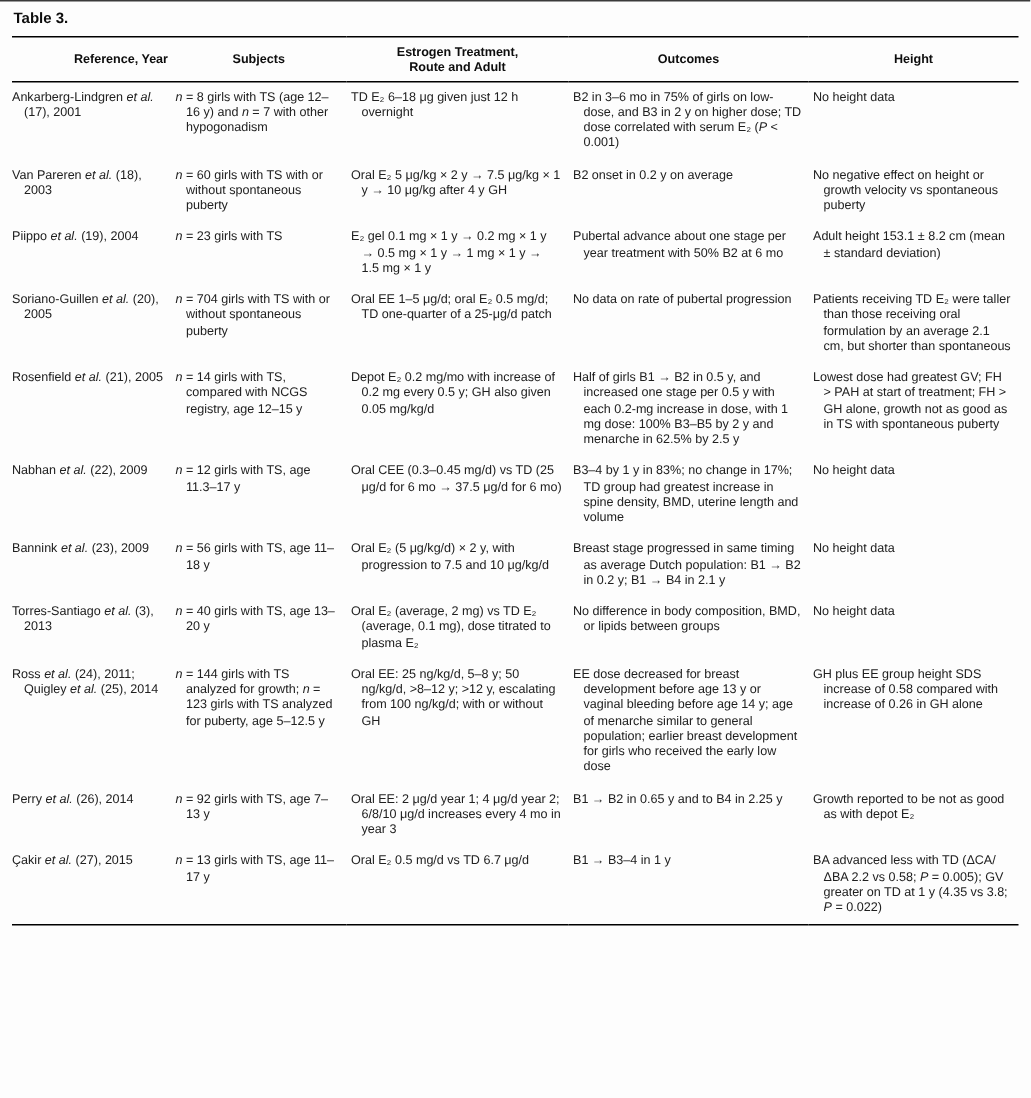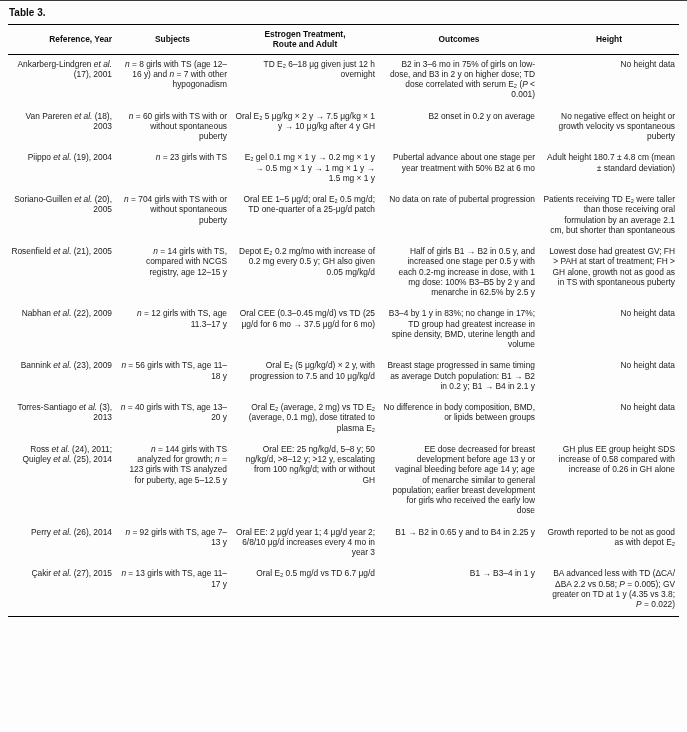--- a/index.html
+++ b/index.html
@@ -23,21 +23,21 @@
   col.c1 { width: 106px; } col.c2 { width: 117px; } col.c3 { width: 148px; }
   col.c4 { width: 160px; } col.c5 { width: 140px; }
   thead th {
     border-top: 1.5px solid #000; border-bottom: 1px solid #000;
     font-size: 8.4px; font-weight: bold; color: #0d0d0d;
     text-align: center; vertical-align: middle;
     padding: 4px 2px; white-space: pre-line;
   }
   thead th.first { text-align: right; padding-left: 1px; }
   tbody td {
-    vertical-align: top; text-align: right;
+    vertical-align: top; text-align: left;
     padding: 4px 4px 7px 10px; text-indent: -7px; 
   }
   tbody td.first { padding-left: 8px; text-indent: -8px; padding-right: 2px; }
   i { font-style: italic; }
 </style>
 </head>
 <body>
 
 <div class="page">
   <div class="caption">
@@ -75,21 +75,21 @@
           <td><i>n</i> = 60 girls with TS with or without spontaneous puberty</td>
           <td>Oral E₂ 5 μg/kg × 2 y → 7.5 μg/kg × 1 y → 10 μg/kg after 4 y GH</td>
           <td>B2 onset in 0.2 y on average</td>
           <td>No negative effect on height or growth velocity vs spontaneous puberty</td>
         </tr>
         <tr>
           <td class="first">Piippo <i>et al.</i> (19), 2004</td>
           <td><i>n</i> = 23 girls with TS</td>
           <td>E₂ gel 0.1 mg × 1 y → 0.2 mg × 1 y → 0.5 mg × 1 y → 1 mg × 1 y → 1.5 mg × 1 y</td>
           <td>Pubertal advance about one stage per year treatment with 50% B2 at 6 mo</td>
-          <td>Adult height 180.7 ± 4.8 cm (mean ± standard deviation)</td>
+          <td>Adult height 153.1 ± 8.2 cm (mean ± standard deviation)</td>
         </tr>
         <tr>
           <td class="first">Soriano-Guillen <i>et al.</i> (20), 2005</td>
           <td><i>n</i> = 704 girls with TS with or without spontaneous puberty</td>
           <td>Oral EE 1–5 μg/d; oral E₂ 0.5 mg/d; TD one-quarter of a 25-μg/d patch</td>
           <td>No data on rate of pubertal progression</td>
           <td>Patients receiving TD E₂ were taller than those receiving oral formulation by an average 2.1 cm, but shorter than spontaneous</td>
         </tr>
         <tr>
           <td class="first">Rosenfield <i>et al.</i> (21), 2005</td>

